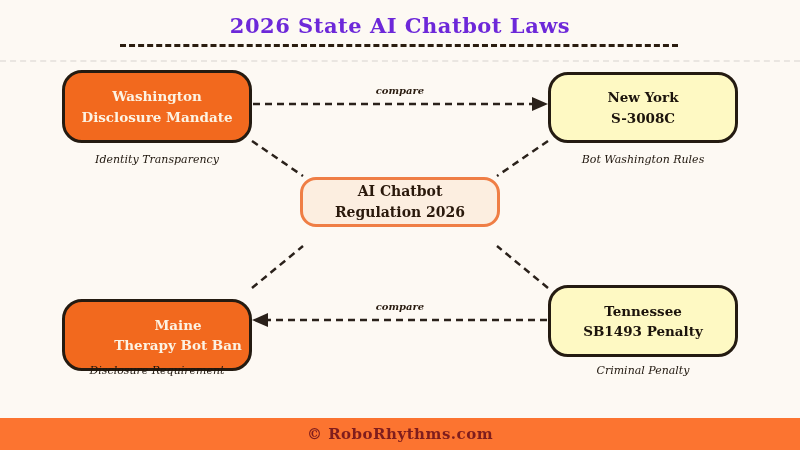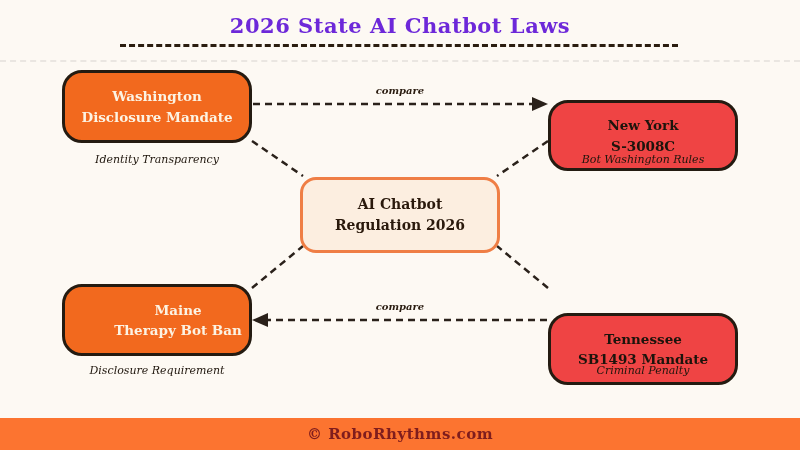--- a/index.html
+++ b/index.html
@@ -22,27 +22,27 @@
     border-top:2px dashed #EAE6E1;
   }
   
   .node{
     position:absolute;border:3px solid #241B11;border-radius:20px;
     display:flex;flex-direction:column;justify-content:center;align-items:center;
     text-align:center;font-weight:bold;font-size:13.5px;line-height:1.5;
     box-sizing:border-box;
   }
   .node.orange{background:#F2691E;color:#FCF3E3;}
-  .node.teal{background:#ef4444;color:#1C140C;margin-top:28px;}
+  .node.teal{background:#fef9c3;color:#1C140C;}
   .node-washington{left:62px;top:70px;width:190px;height:73px;}
   .node-newyork{left:548px;top:72px;width:190px;height:71px;}
-  .node-maine{left:62px;top:284px;width:190px;height:72px;padding-left:42px;}
+  .node-maine{left:62px;top:299px;width:190px;height:72px;padding-left:42px;}
   .node-tennessee{left:548px;top:285px;width:190px;height:72px;}
   .node-center{
-    position:absolute;left:300px;top:177px;width:200px;height:76px;
+    position:absolute;left:300px;top:177px;width:200px;height:50px;
     background:#FCEEE0;border:3px solid #EF7E45;border-radius:16px;
     display:flex;flex-direction:column;justify-content:center;align-items:center;
     text-align:right;font-weight:bold;font-size:14px;line-height:1.5;
     color:#2A190C;box-sizing:border-box;
   }
   
   .caption{
     position:absolute;width:190px;text-align:center;
     font-style:italic;font-size:11px;color:#1F160D;
   }
@@ -95,21 +95,21 @@
 <div class="node teal node-newyork">
   <span>New York</span>
   <span>S-3008C</span>
 </div>
 <div class="node orange node-maine">
   <span>Maine</span>
   <span>Therapy Bot Ban</span>
 </div>
 <div class="node teal node-tennessee">
   <span>Tennessee</span>
-  <span>SB1493 Mandate</span>
+  <span>SB1493 Penalty</span>
 </div>
 
 <div class="node-center">
   <span>AI Chatbot</span>
   <span>Regulation 2026</span>
 </div>
 
 <div class="caption cap-washington">Identity Transparency</div>
 <div class="caption cap-newyork">Bot Washington Rules</div>
 <div class="caption cap-maine">Disclosure Requirement</div>

